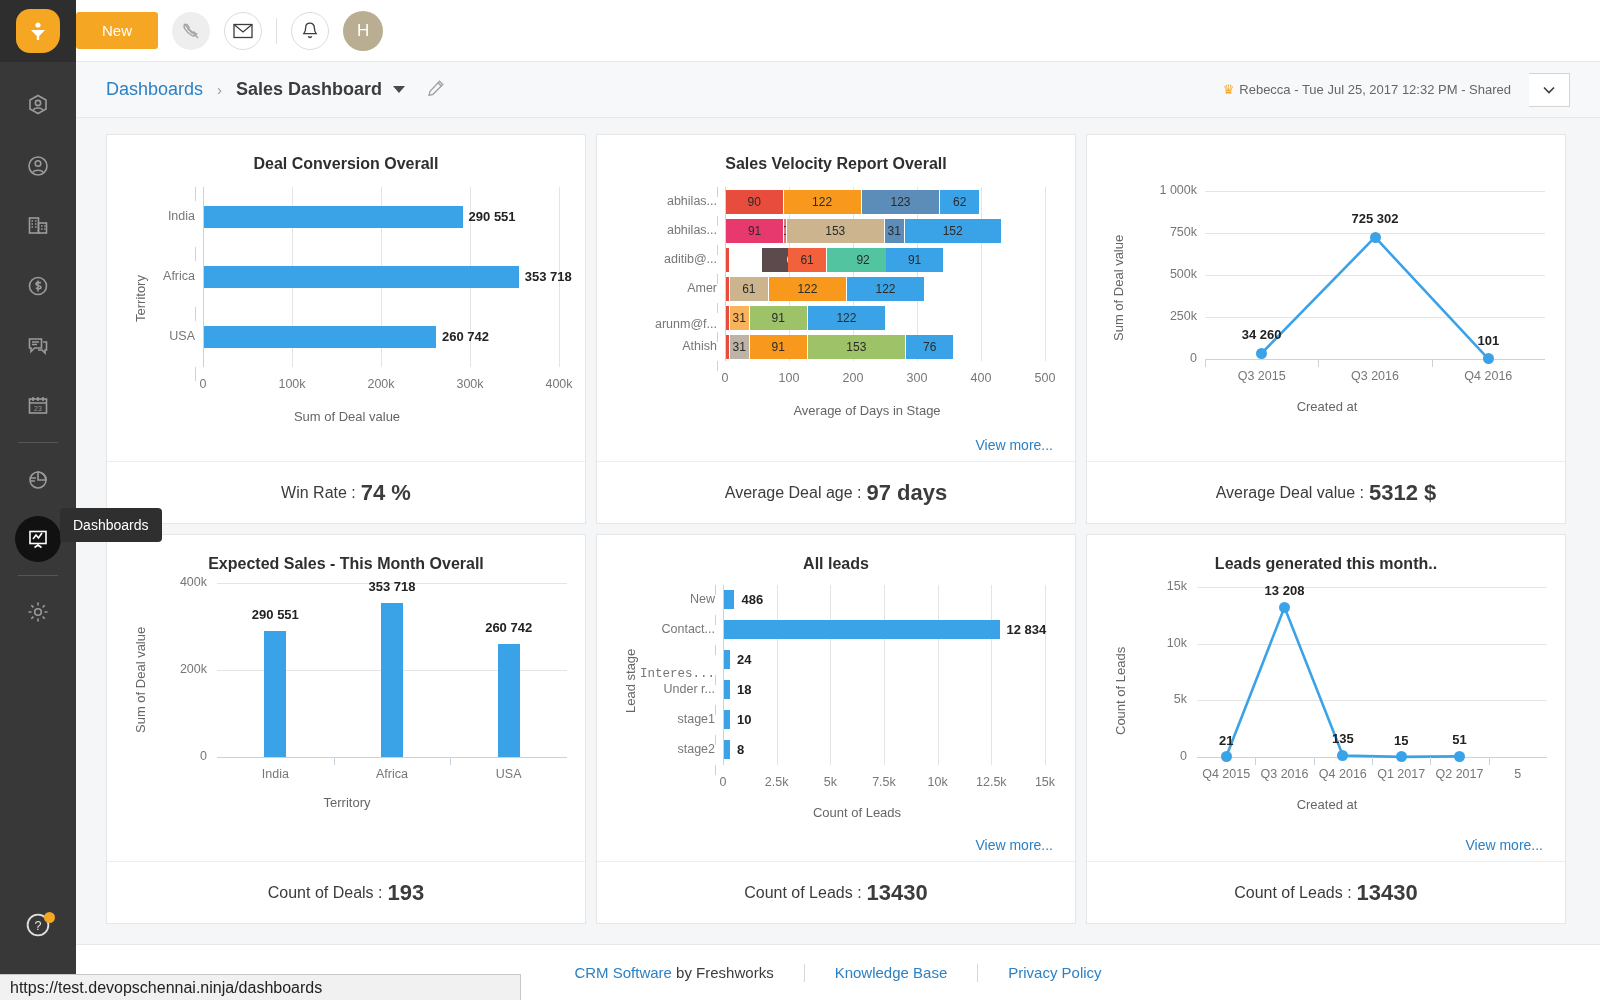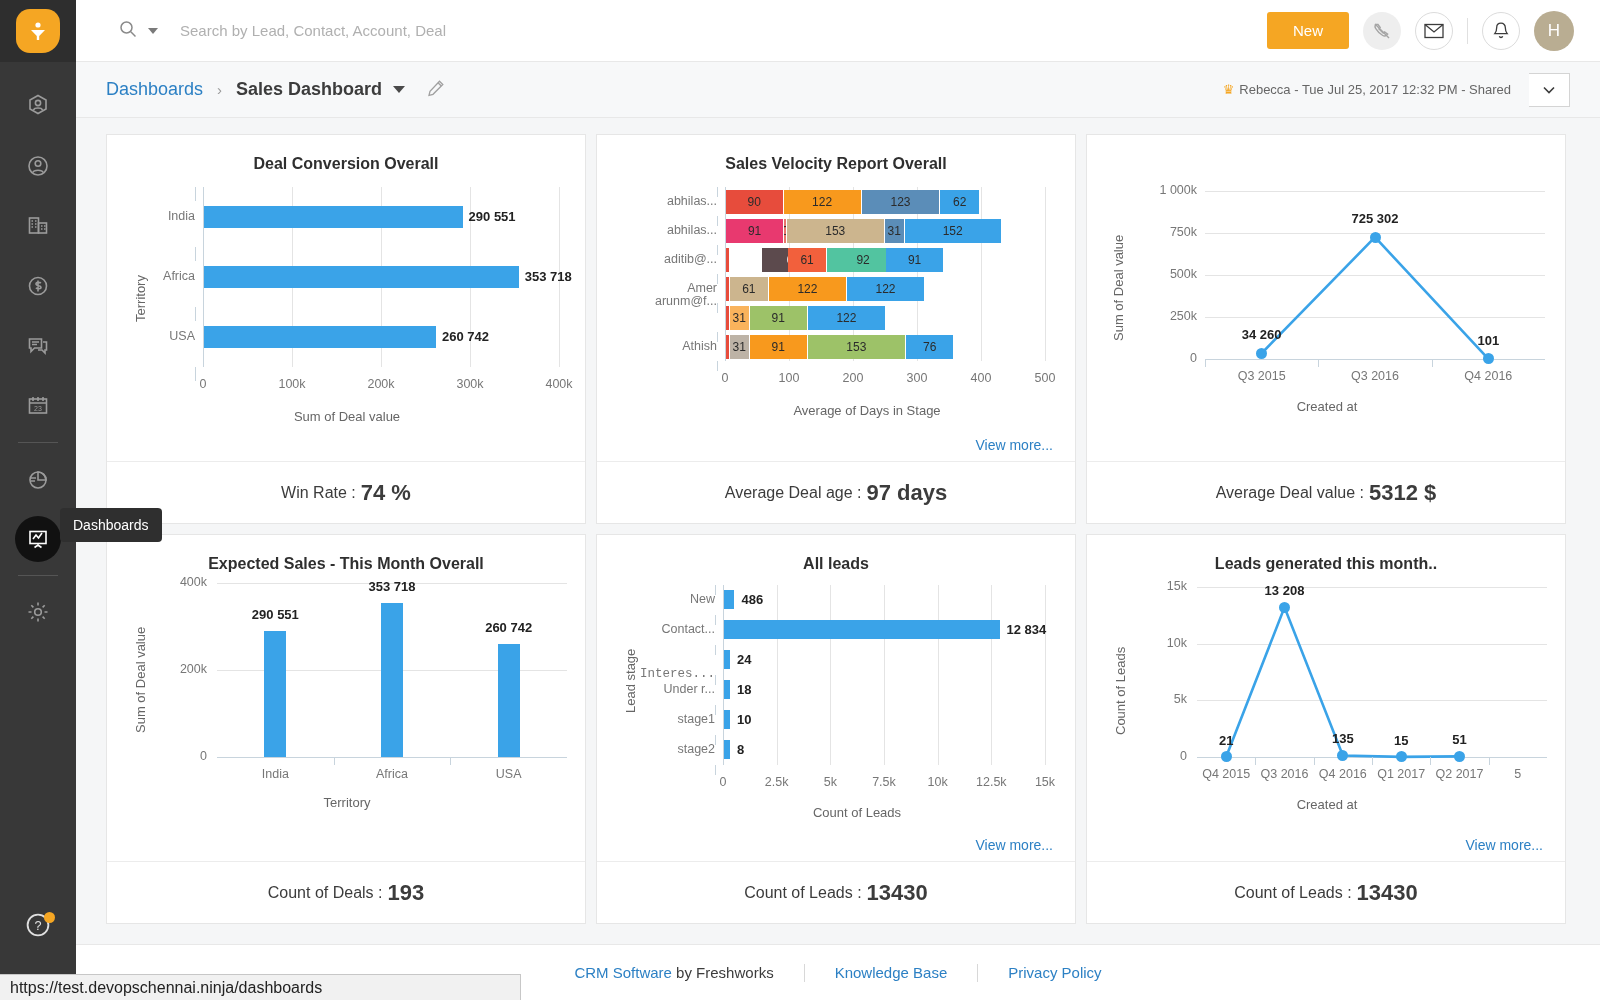--- a/index.html
+++ b/index.html
@@ -271,30 +271,20 @@
         <circle cx="13" cy="13" r="9" stroke="#e0e0e0" fill="none" stroke-width="1.6"></circle>
         <text x="13" y="17.5" font-size="11" fill="#e0e0e0" stroke="none" text-anchor="middle" font-family="Liberation Sans">?</text>
       </svg>
     <span class="dot"></span>
   </div>
 </div>
 
 <div id="tooltip">Dashboards</div>
 
 <div id="topbar">
-  <div id="search-wrap">
-    <span>
-      <svg width="20" height="20" viewBox="0 0 20 20" fill="none" stroke="#8a8a8a" stroke-width="1.5">
-          <circle cx="8.5" cy="8.5" r="5.5"></circle>
-          <path d="M12.8 12.8 L17.5 17.5"></path>
-        </svg>
-    </span>
-    <span class="caret-sm"></span>
-    <input id="search-input" type="text" placeholder="Search by Lead, Contact, Account, Deal" style="">
-  </div>
   <div id="topbar-right">
     <button id="btn-new">New</button>
     <div class="circ-btn circ-grey">
       <svg width="20" height="20" viewBox="0 0 20 20" fill="none" stroke="#a5a5a5" stroke-width="1.4">
           <path d="M4 3.5c-1 1-1.2 2.6-.4 3.8 1.6 2.6 4.6 5.6 7.2 7.2 1.2.8 2.8.6 3.8-.4l1-1-3-2.2-1.4 1.2-4.2-4.2 1.2-1.4L6 3.5z"></path>
           <path d="M3 3l14 14" stroke="#a5a5a5"></path>
         </svg>
     </div>
     <div class="circ-btn circ-out">
       <svg width="20" height="16" viewBox="0 0 20 16" fill="none" stroke="#3c3c3c" stroke-width="1.3">
@@ -408,21 +398,21 @@
           <div class="seg dark" style="left: 132.84px; top: 112.5px; width: 74px; background: rgb(92, 74, 77); margin-left: 32px;">0  91</div>
           <div class="seg" style="left: 191.08px; top: 112.5px; width: 39.04px; background: rgb(242, 96, 60);">61</div>
           <div class="seg" style="left: 230.12px; top: 112.5px; width: 73px; background: rgb(82, 196, 160);">92</div>
           <div class="seg" style="left: 289px; top: 112.5px; width: 58.24px; background: rgb(58, 163, 232);">91</div>
           <div class="ax-label" style="left: 8px; top: 145.5px; width: 112px; text-align: right;">Amer</div>
           <div class="tick" style="left: 120px; top: 139px; height: 10px;"></div>
           <div class="seg" style="left: 129px; top: 141.5px; width: 3.84px; background: rgb(231, 76, 60);"></div>
           <div class="seg" style="left: 132.84px; top: 141.5px; width: 39.04px; background: rgb(204, 181, 142);">61</div>
           <div class="seg" style="left: 171.88px; top: 141.5px; width: 78.08px; background: rgb(248, 153, 29);">122</div>
           <div class="seg" style="left: 249.96px; top: 141.5px; width: 78.08px; background: rgb(58, 163, 232);">122</div>
-          <div class="ax-label" style="left: 8px; top: 159px; width: 112px; text-align: right;">arunm@f...</div>
+          <div class="ax-label" style="left: 8px; top: 182px; width: 112px; text-align: right;">arunm@f...</div>
           <div class="tick" style="left: 120px; top: 168px; height: 10px;"></div>
           <div class="seg" style="left: 129px; top: 170.5px; width: 3.84px; background: rgb(231, 76, 60);"></div>
           <div class="seg" style="left: 132.84px; top: 170.5px; width: 19.84px; background: rgb(249, 179, 92);">31</div>
           <div class="seg" style="left: 152.68px; top: 170.5px; width: 58.24px; background: rgb(157, 194, 104);">91</div>
           <div class="seg" style="left: 210.92px; top: 170.5px; width: 78.08px; background: rgb(58, 163, 232);">122</div>
           <div class="ax-label" style="left: 8px; top: 203.5px; width: 112px; text-align: right;">Athish</div>
           <div class="tick" style="left: 120px; top: 197px; height: 10px;"></div>
           <div class="seg" style="left: 129px; top: 199.5px; width: 3.84px; background: rgb(231, 76, 60);"></div>
           <div class="seg" style="left: 132.84px; top: 199.5px; width: 19.84px; background: rgb(189, 179, 166);">31</div>
           <div class="seg" style="left: 152.68px; top: 199.5px; width: 58.24px; background: rgb(248, 153, 29);">91</div>

